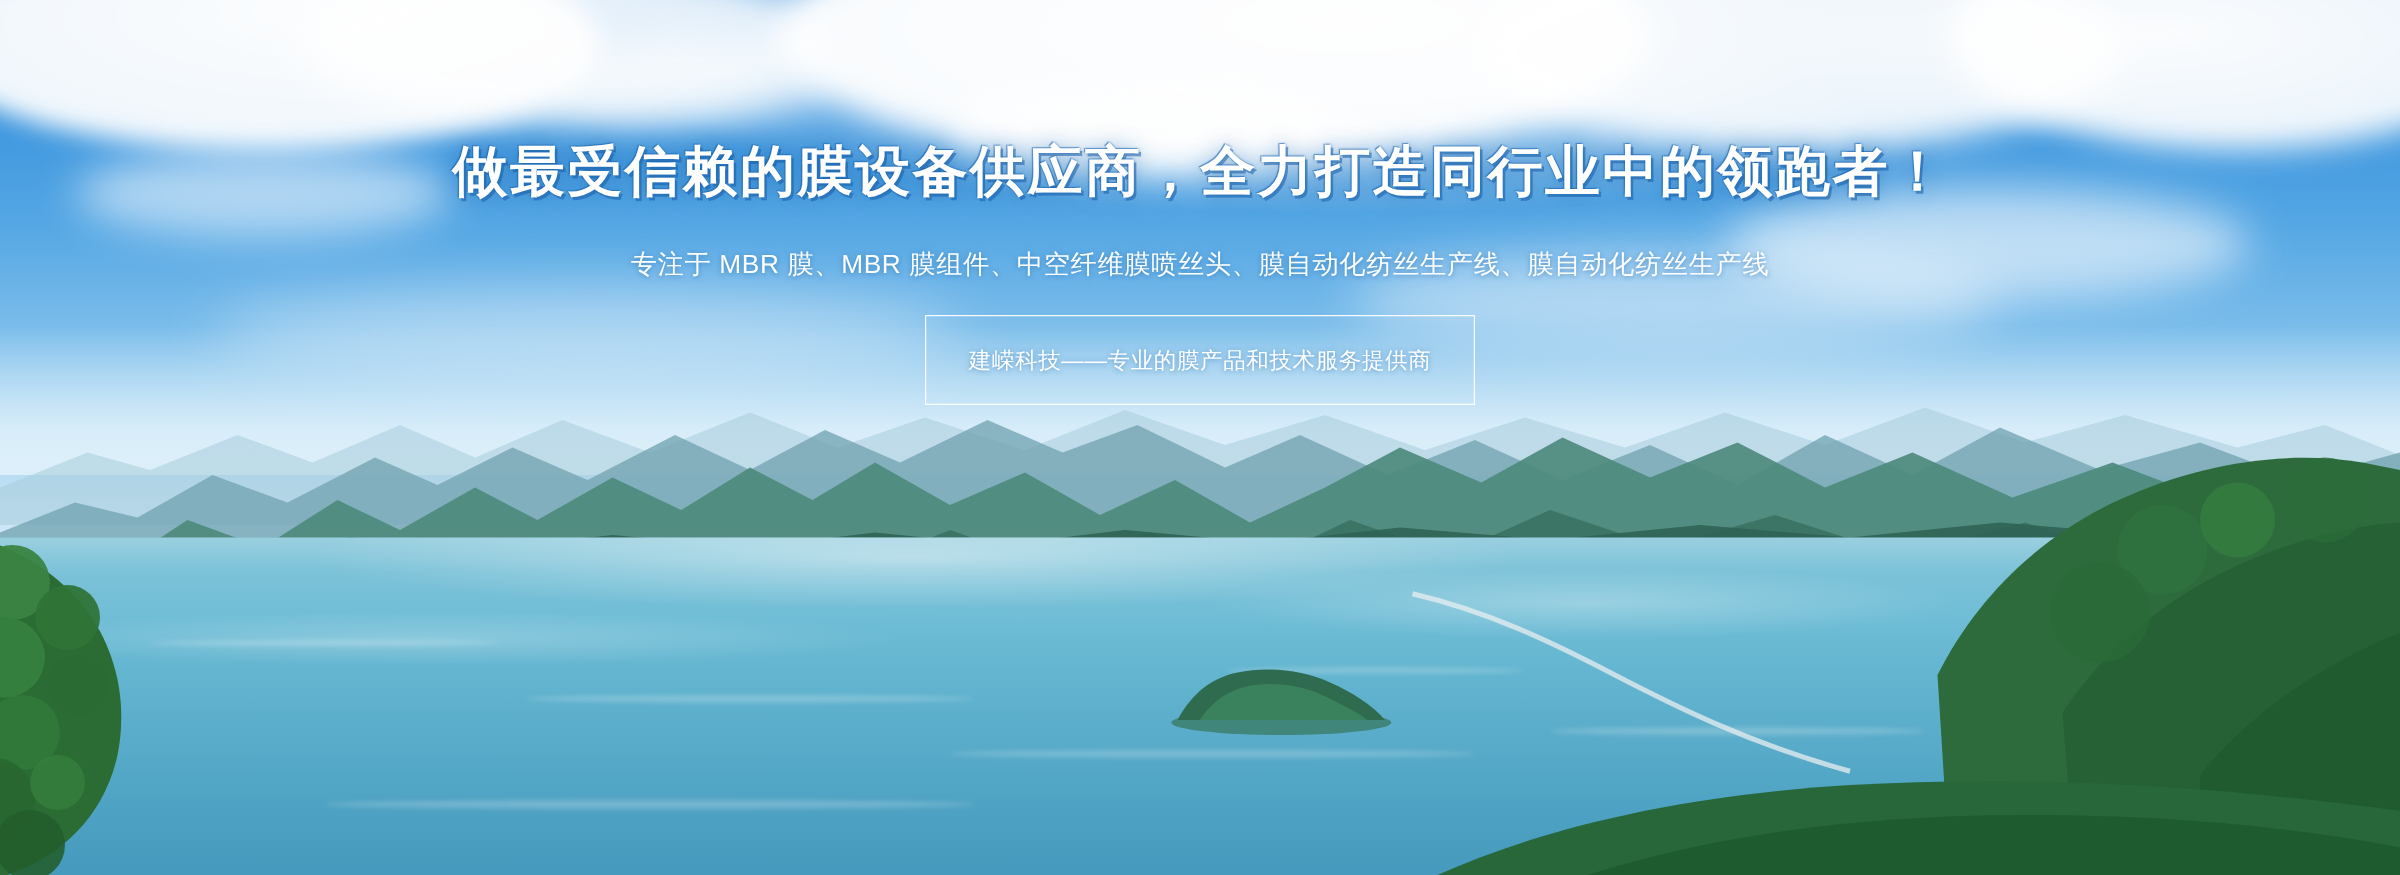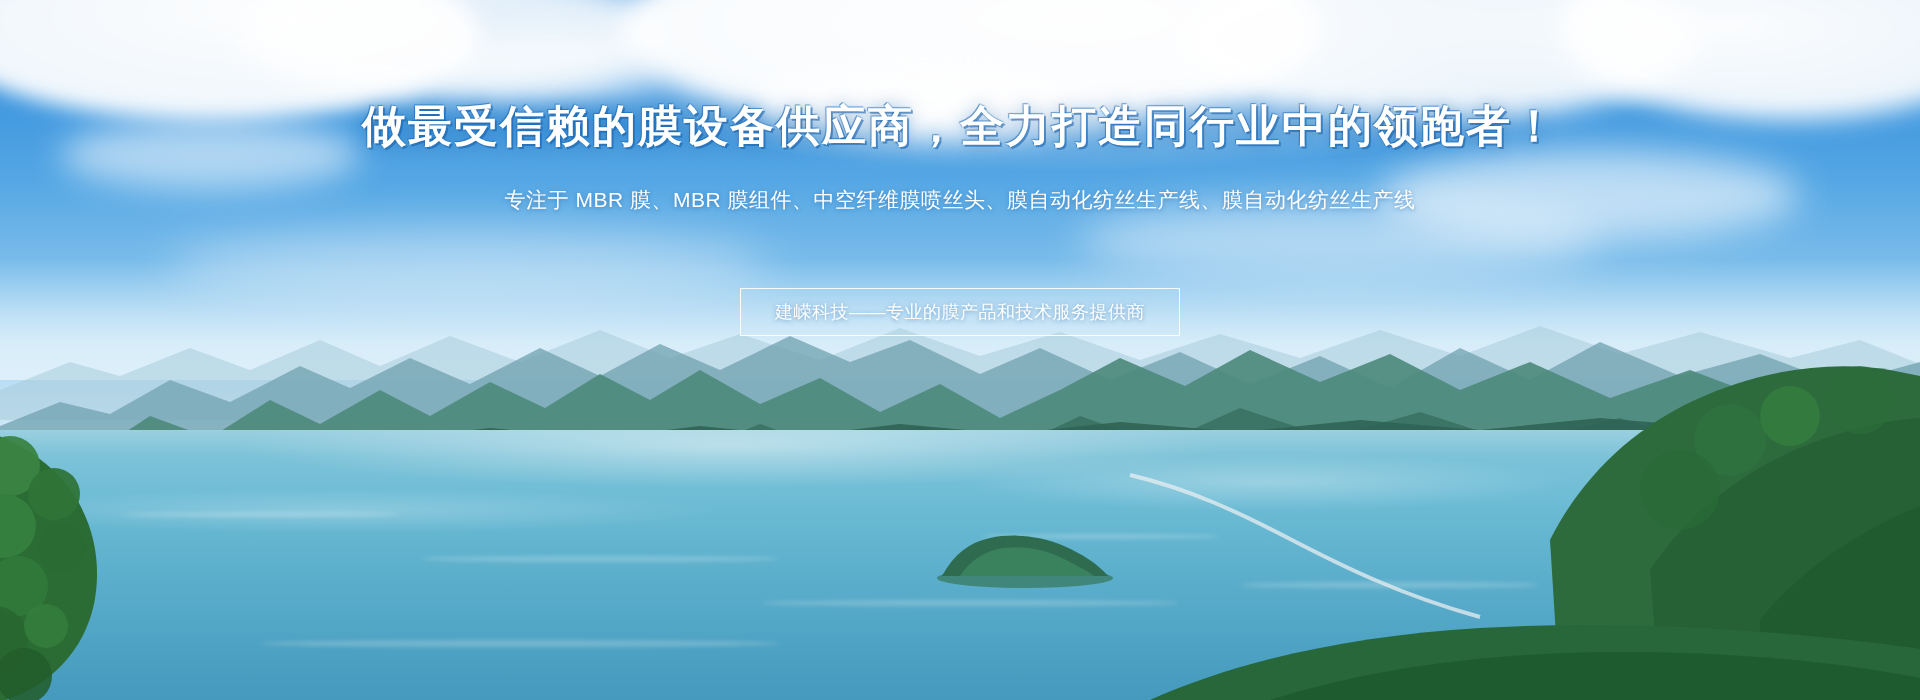--- a/index.html
+++ b/index.html
@@ -58,21 +58,21 @@
   }
   .ripple{position:absolute;background:rgba(255,255,255,.22);border-radius:50%;filter:blur(2px);}
 
   
   .foliage{position:absolute;}
   .fol-left{left:-20px;top:430px;width:230px;height:270px;}
   .fol-right{left:1430px;top:240px;width:510px;height:460px;}
   .fol-bottomright{left:1150px;top:540px;width:780px;height:160px;}
 
   
-  .content{position:absolute;left:0;top:0;width:1920px;height:551px;}
+  .content{position:absolute;left:0;top:12px;width:1920px;height:551px;}
   .headline{
     position:absolute;left:0;top:100px;width:1920px;
     text-align:center;
     font-size:44px;line-height:52px;font-weight:700;
     letter-spacing:2px;
     color:#ffffff;
     white-space:nowrap;
     text-shadow:
       0 0 2px rgba(30,110,185,.95),
       2px 2px 0 rgba(25,95,170,.55),
@@ -87,28 +87,27 @@
     letter-spacing:.5px;
     color:#ffffff;
     white-space:nowrap;
     text-shadow:0 1px 4px rgba(25,95,170,.55);
   }
   .tagline-wrap{
     position:absolute;left:0;top:240px;width:1920px;text-align:center;
   }
   .tagline{
     display:inline-block;
-    padding:12px 34px;
+    padding:24px 34px;
     border:1px solid rgba(255,255,255,.92);
     color:#ffffff;
     font-size:18px;line-height:22px;letter-spacing:.5px;
     background:rgba(255,255,255,.04);
     text-shadow:0 1px 4px rgba(25,95,170,.5);
     white-space:nowrap;
-    margin-top:48px;
   }
 </style>
 </head>
 <body>
 
 <div class="banner">
 
   <div class="sky"></div>
 
   <div class="cloud c1"></div>

